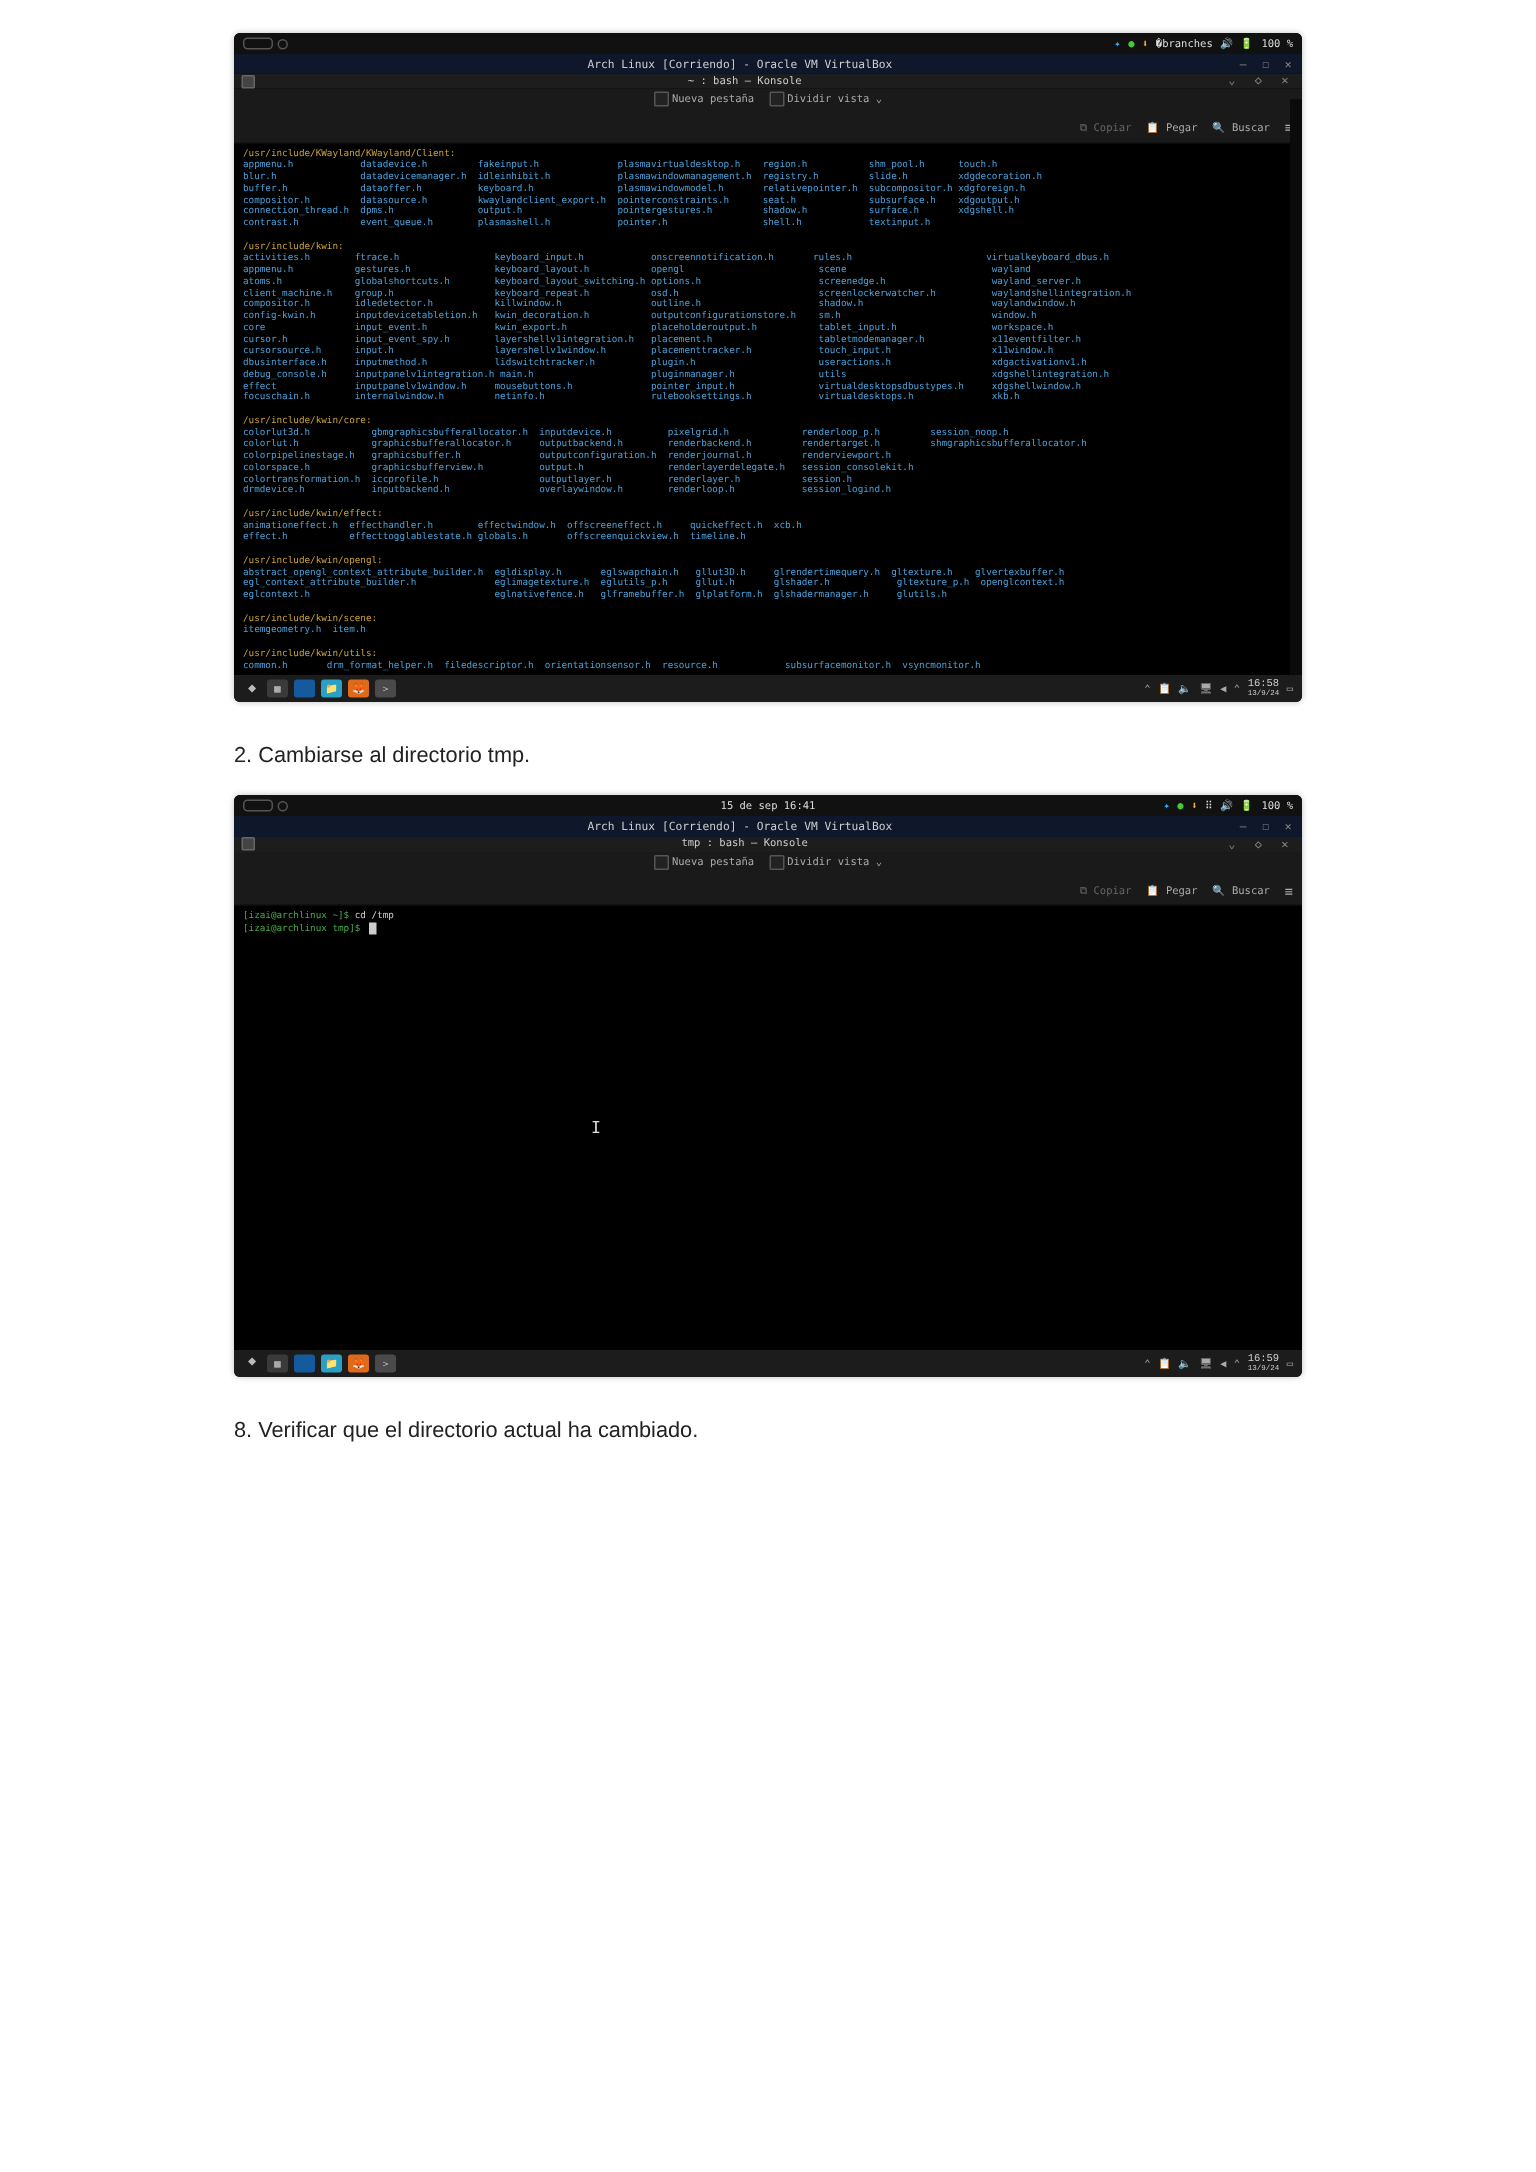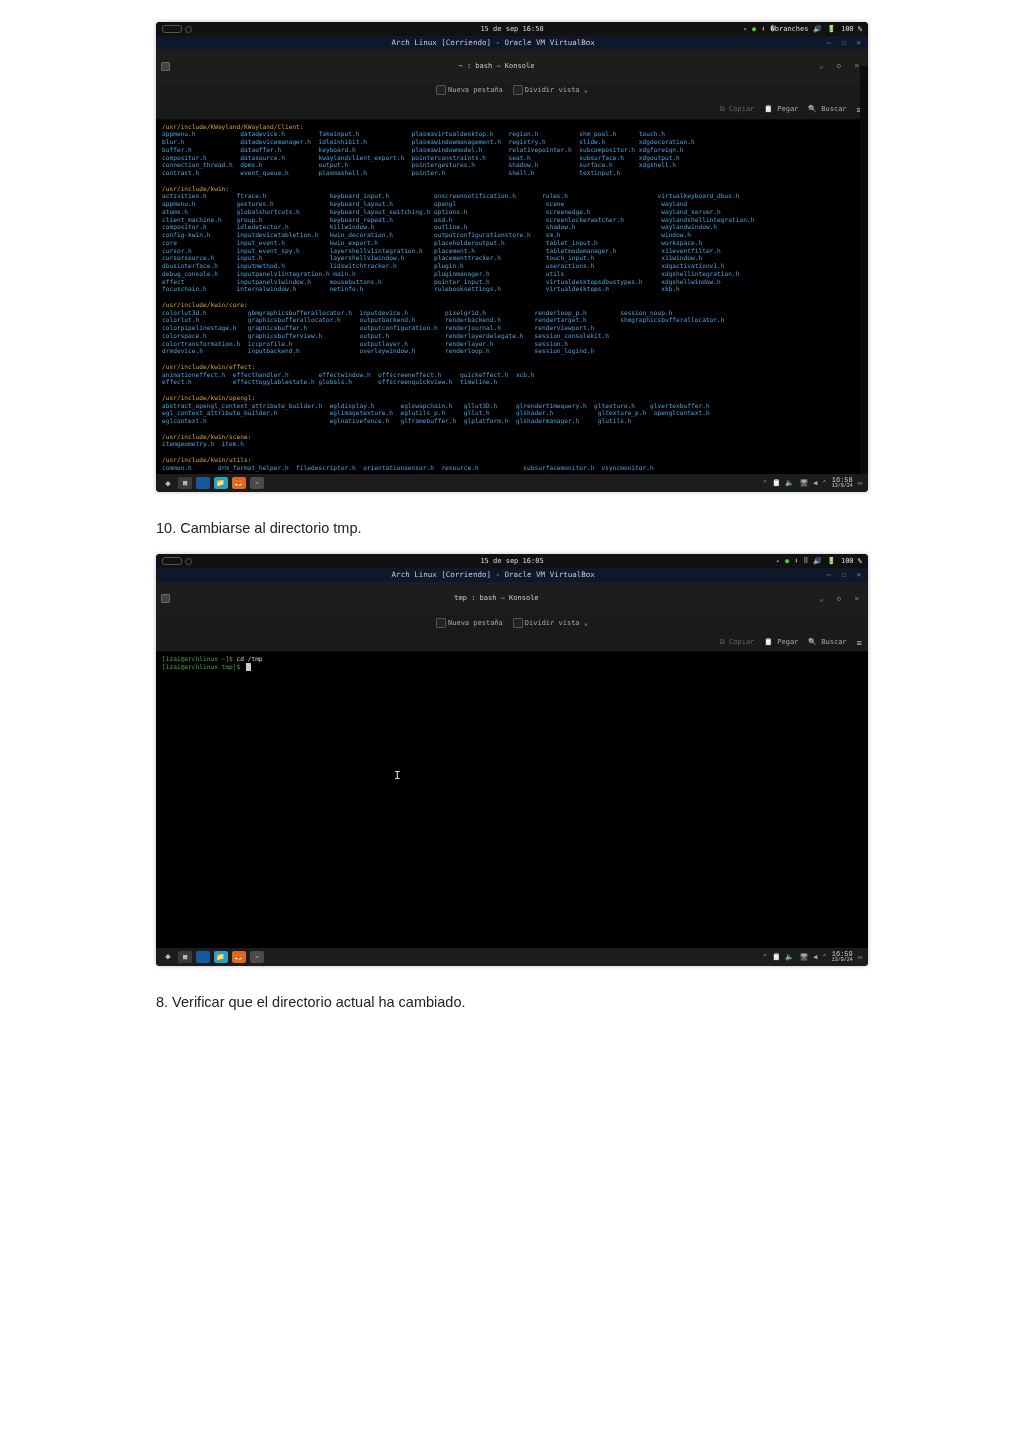--- a/index.html
+++ b/index.html
@@ -59,21 +59,21 @@
     display:flex; align-items:center;
   }
   .vm-title .t { flex:1; text-align:center; }
   .vm-title .btns { color:#888; letter-spacing:3px; }
   
   .k-title {
     background: #1d1d1d;
     color: #ccc;
     font-size: 7px;
     display:flex; align-items:center;
-    padding: 12px 5px;
+    padding: 0 5px;
   }
   .k-title .square { width:7px;height:7px;background:#444;border:1px solid #666;margin-right:4px; border-radius:1px;}
   .k-title .t { flex:1; text-align:center; }
   .k-title .btns { color:#888; letter-spacing:4px; font-size:8px;}
   
   .k-toolbar {
     background: #1a1a1a;
     color: #aaa;
     font-size: 7px;
     display:flex; align-items:center;
@@ -133,21 +133,20 @@
 <body>
 
 <div class="page">
 
   <div class="screenshot sc1">
     <div class="scrollstrip"></div>
 
     <div class="panel">
       <span class="pill"></span>
       <span class="plus-dot"></span>
-      <span class="center">15 de sep  16:58</span>
       <div class="right">
         <span class="dot-blue">✦</span>
         <span class="dot-green">●</span>
         <span class="dot-orange">⬇</span>
         <span>�branches</span>
         <span>🔊</span>
         <span>🔋</span>
         <span>100 %</span>
       </div>
     </div>
@@ -239,28 +238,28 @@
         <span>⌃</span>
         <div class="clock">
           <div>16:58</div>
           <div style="font-size:5px">13/9/24</div>
         </div>
         <span>▭</span>
       </div>
     </div>
   </div>
 
-  <p class="step">10. Cambiarse al directorio tmp.</p>
+  <p class="step">2. Cambiarse al directorio tmp.</p>
 
   <div class="screenshot sc2">
 
     <div class="panel">
       <span class="pill"></span>
       <span class="plus-dot"></span>
-      <span class="center">15 de sep  16:05</span>
+      <span class="center">15 de sep  16:41</span>
       <div class="right">
         <span class="dot-blue">✦</span>
         <span class="dot-green">●</span>
         <span class="dot-orange">⬇</span>
         <span>⠿</span>
         <span>🔊</span>
         <span>🔋</span>
         <span>100 %</span>
       </div>
     </div>

